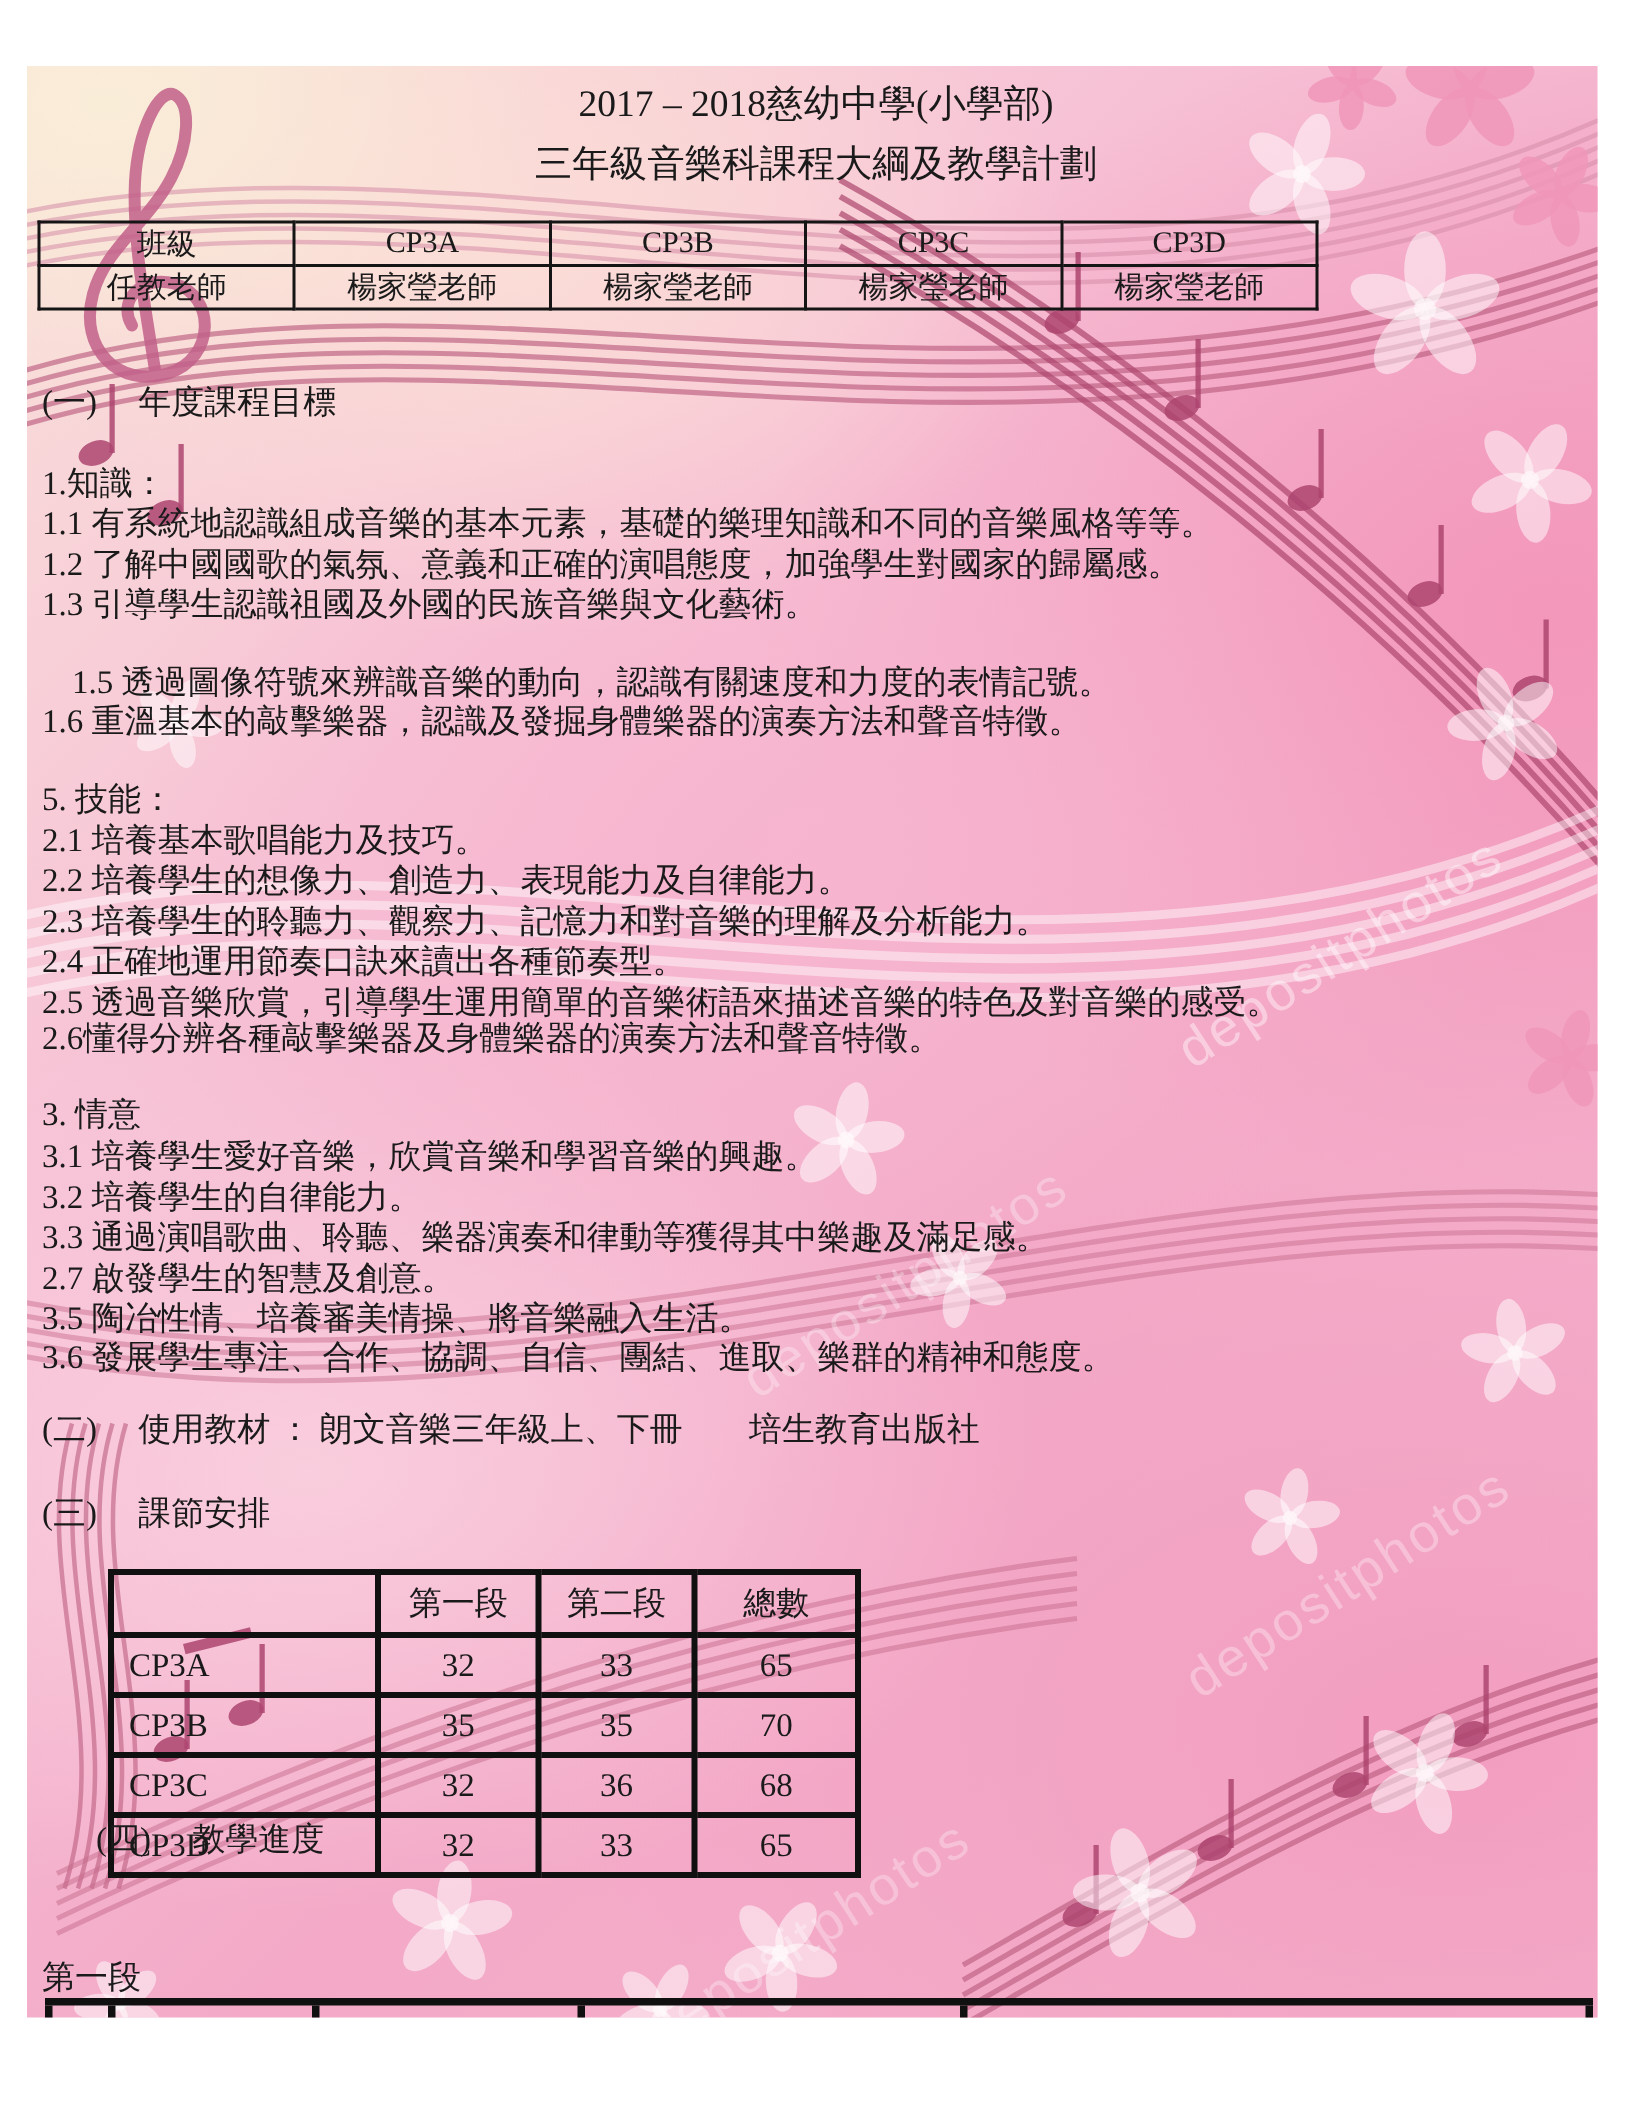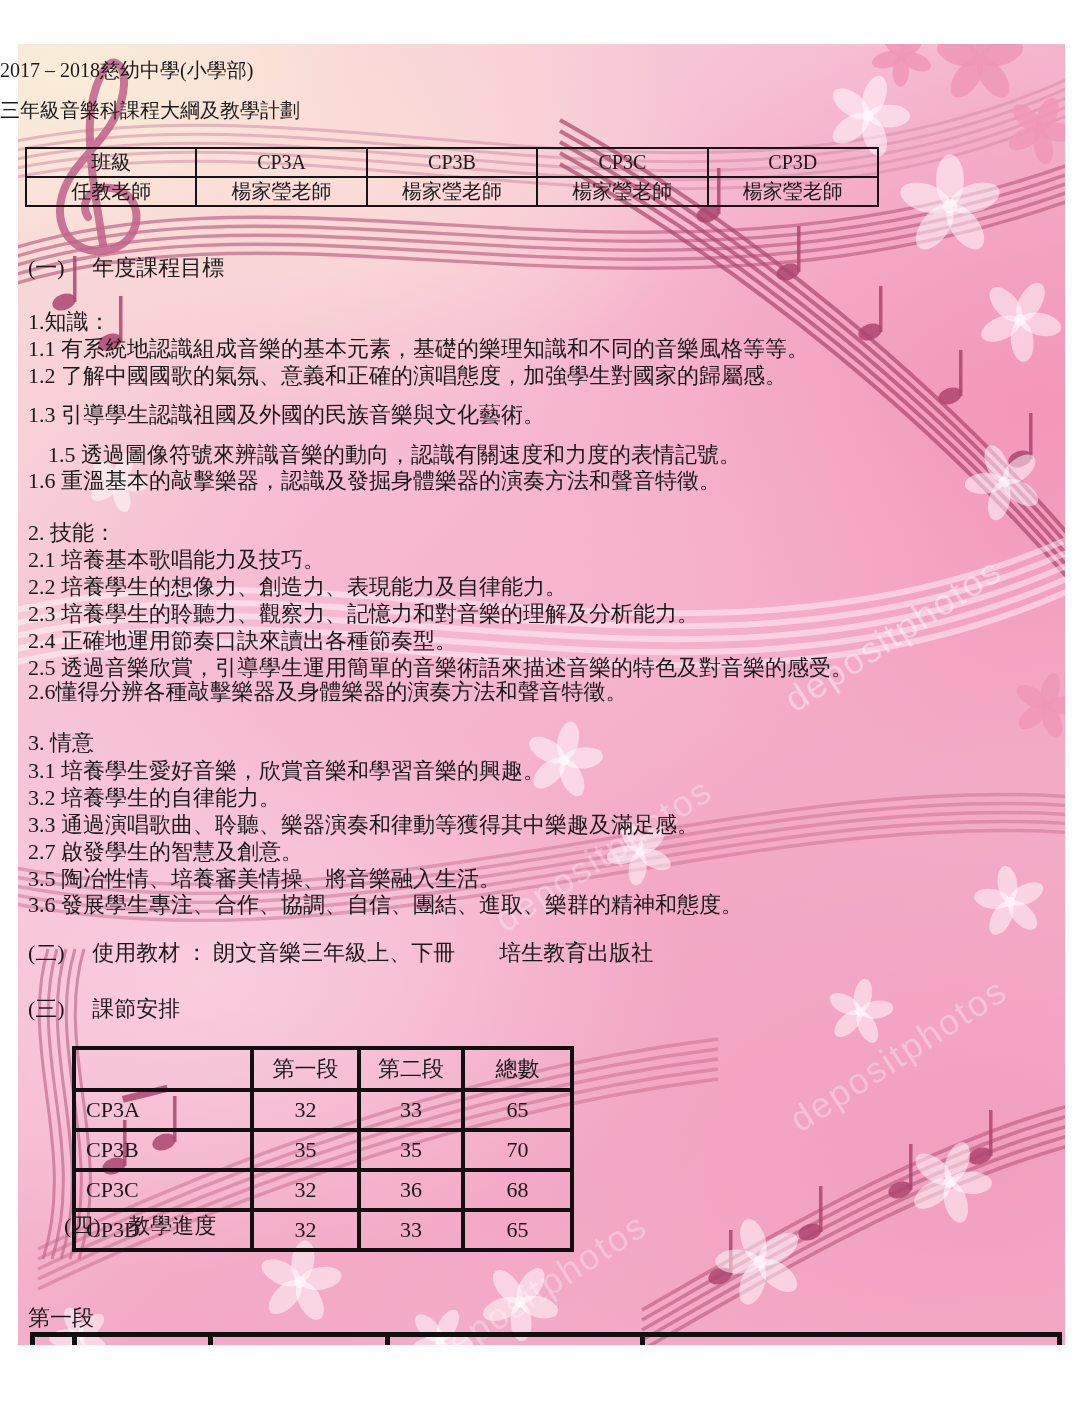--- a/index.html
+++ b/index.html
@@ -18,21 +18,21 @@
       radial-gradient(ellipse 520px 360px at 32% 10%, rgba(252,226,214,0.75), rgba(252,226,214,0) 70%),
       radial-gradient(ellipse 640px 420px at 50% 40%, rgba(247,180,206,0.85), rgba(247,180,206,0) 75%),
       radial-gradient(ellipse 720px 520px at 97% 28%, rgba(243,150,186,0.95), rgba(243,150,186,0) 75%),
       radial-gradient(ellipse 700px 420px at 18% 72%, rgba(250,208,223,0.9),  rgba(250,208,223,0) 70%),
       radial-gradient(ellipse 820px 520px at 92% 86%, rgba(242,156,191,0.92), rgba(242,156,191,0) 75%),
       linear-gradient(135deg,#f9e2da 0%, #f7c3d6 30%, #f3a9c7 62%, #f5b2cc 100%);
   }
   .bg svg { position:absolute; left:0; top:0; }
 
   .line { position:absolute; left:28px; font-size:22px; line-height:30px; white-space:pre; }
-  .title-line { position:absolute; left:0; width:1088px; text-align:left; font-size:20px; line-height:36px; white-space:pre; }
+  .title-line { position:absolute; left:0; width:1088px; text-align:center; font-size:25px; line-height:36px; white-space:pre; }
 
   
   table.t1 { position:absolute; left:25px; top:147px; width:854px; border-collapse:collapse; table-layout:fixed; }
   table.t1 td { border:2px solid #151515; height:25px; padding:0; text-align:center; font-size:20px; }
 
   
   table.t2 { position:absolute; left:72px; top:1046px; width:498px; border-collapse:collapse; table-layout:fixed; }
   table.t2 td { border:4px solid #101010; height:36px; padding:0; text-align:center; font-size:22px; }
   table.t2 tr.hdr td { height:38px; }
   table.t2 td.rowlabel { text-align:left; padding-left:10px; }
@@ -200,25 +200,25 @@
       <td>楊家瑩老師</td>
     </tr>
   </tbody>
     </table>
 
   <div class="line" style="top:253px;">(一)　 年度課程目標</div>
 
   <div class="line" style="top:307px;">1.知識：</div>
   <div class="line" style="top:334px;">1.1 有系統地認識組成音樂的基本元素，基礎的樂理知識和不同的音樂風格等等。</div>
   <div class="line" style="top:361px;">1.2 了解中國國歌的氣氛、意義和正確的演唱態度，加強學生對國家的歸屬感。</div>
-  <div class="line" style="top:400px;">1.3 引導學生認識祖國及外國的民族音樂與文化藝術。</div>
+  <div class="line" style="top:388px;">1.3 引導學生認識祖國及外國的民族音樂與文化藝術。</div>
   <div class="line" style="top:440px;margin-left:20px;">1.5 透過圖像符號來辨識音樂的動向，認識有關速度和力度的表情記號。</div>
   <div class="line" style="top:466px;">1.6 重溫基本的敲擊樂器，認識及發掘身體樂器的演奏方法和聲音特徵。</div>
 
-  <div class="line" style="top:518px;">2. 技能：</div>
+  <div class="line" style="top:518px;">5. 技能：</div>
   <div class="line" style="top:545px;">2.1 培養基本歌唱能力及技巧。</div>
   <div class="line" style="top:572px;">2.2 培養學生的想像力、創造力、表現能力及自律能力。</div>
   <div class="line" style="top:599px;">2.3 培養學生的聆聽力、觀察力、記憶力和對音樂的理解及分析能力。</div>
   <div class="line" style="top:626px;">2.4 正確地運用節奏口訣來讀出各種節奏型。</div>
   <div class="line" style="top:653px;">2.5 透過音樂欣賞，引導學生運用簡單的音樂術語來描述音樂的特色及對音樂的感受。</div>
   <div class="line" style="top:677px;">2.6懂得分辨各種敲擊樂器及身體樂器的演奏方法和聲音特徵。</div>
 
   <div class="line" style="top:728px;">3. 情意</div>
   <div class="line" style="top:756px;">3.1 培養學生愛好音樂，欣賞音樂和學習音樂的興趣。</div>
   <div class="line" style="top:783px;">3.2 培養學生的自律能力。</div>

